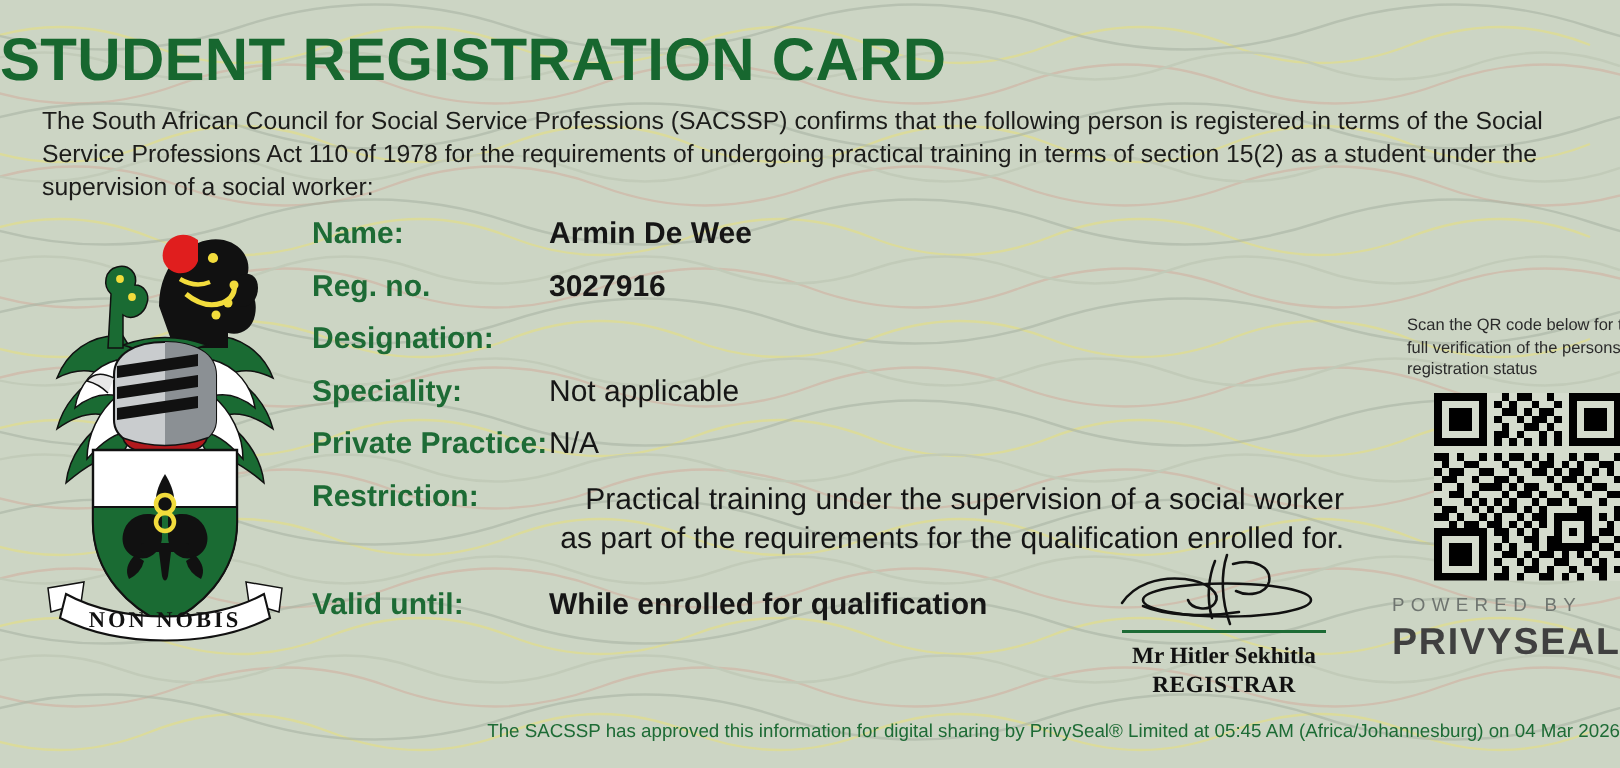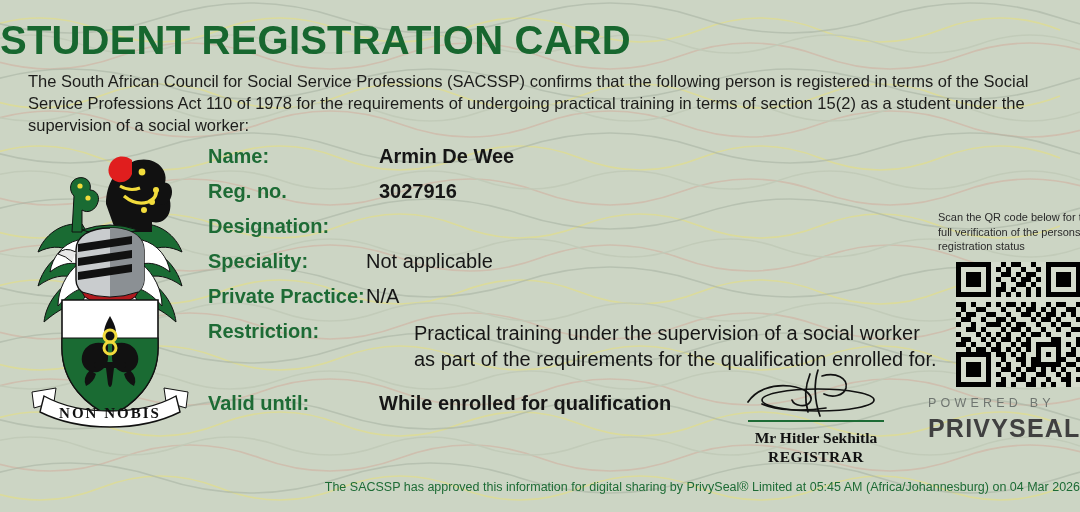--- a/index.html
+++ b/index.html
@@ -37,35 +37,35 @@
   }
 
   
   .crest{
     position:absolute;left:20px;top:140px;
     width:180px;height:290px;
   }
 
   
   .fields{position:absolute;left:208px;top:145px;width:720px;}
-  .row{position:relative;height:35px;}
+  .row{position:relative;height:35px;text-align:right;}
   .row .lbl{
     position:absolute;left:0;top:0;
     font-size:20px;font-weight:bold;color:#1d6b35;
     white-space:nowrap;
   }
   .row .val{
     position:absolute;left:158px;top:0;
     font-size:20px;color:#161616;
     white-space:nowrap;
   }
-  .row .val.bold{font-weight:bold;margin-left:13px;}
+  .row .val.bold{font-weight:bold;}
   .row.restriction{height:58px;}
   .row.restriction .val{
-    white-space:normal;width:530px;line-height:26px;margin-left:48px;
+    white-space:normal;width:530px;line-height:26px;
   }
   .row.spacer{height:14px;}
 
   
   .sigblock{
     position:absolute;left:700px;top:368px;width:232px;
     text-align:center;
   }
   .sig-svg{display:block;margin:0 auto;}
   .sig-rule{

